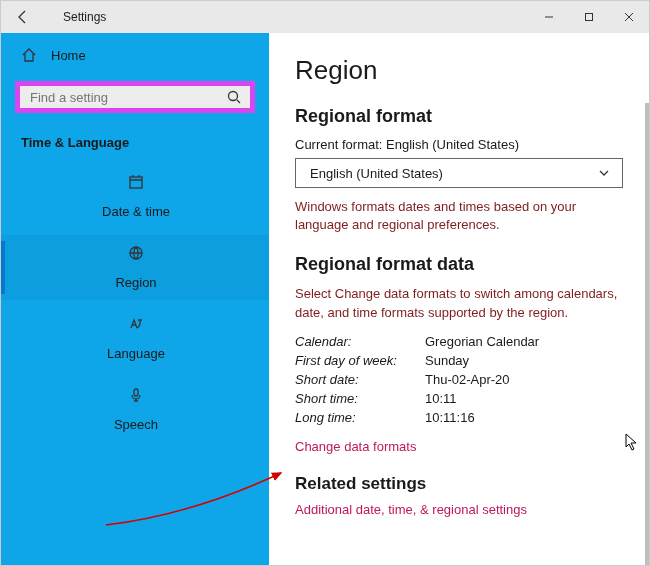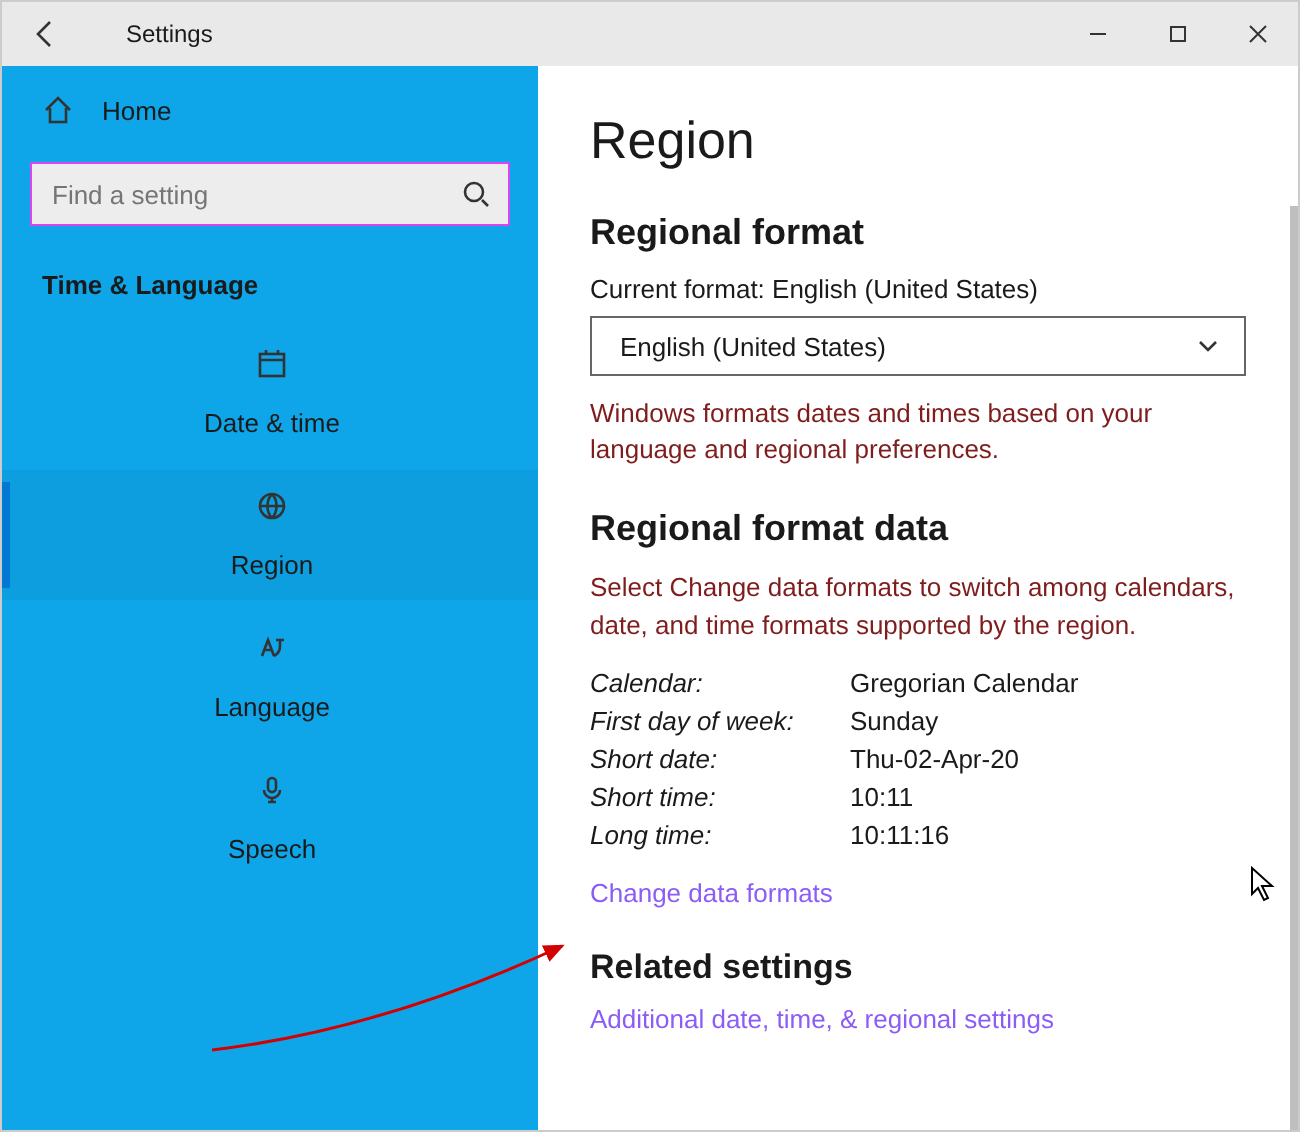--- a/index.html
+++ b/index.html
@@ -55,21 +55,21 @@
     padding: 8px 18px 8px 20px;
     font-size: 13px;
     margin-bottom: 10px;
   }
   .search-wrap {
     margin: 0 14px 16px 14px;
   }
   .search {
     display: flex;
     align-items: center;
-    border: 1px solid #d946ef;
+    border: 5px solid #d946ef;
     background: #ededed;
     height: 32px;
     padding: 0 8px 0 10px;
   }
   .search input {
     flex: 1;
     border: none;
     background: transparent;
     outline: none;
     font-size: 13px;
@@ -134,21 +134,21 @@
     align-items: center;
     padding: 0 10px 0 14px;
     font-size: 13px;
     margin-bottom: 10px;
     justify-content: space-between;
     width: 100%;
   }
   .desc { font-size: 13px; color: #7f1d1d; margin-bottom: 20px; line-height: 1.4; }
   .kv { display: flex; font-size: 13px; margin-bottom: 4px; }
   .kv .k { width: 130px; font-style: italic; }
-  .link { color: #8b5cf6; font-size: 13px; cursor: pointer; margin-top: 10px; display: inline-block; }
+  .link { color: #be185d; font-size: 13px; cursor: pointer; margin-top: 10px; display: inline-block; }
   .related-h { font-size: 17px; font-weight: 600; margin-top: 20px; margin-bottom: 8px; }
   .cursor {
     position: absolute;
     right: 10px;
     top: 400px;
   }
   .arrow-annot {
     position: absolute;
     left: 100px;
     bottom: 30px;

